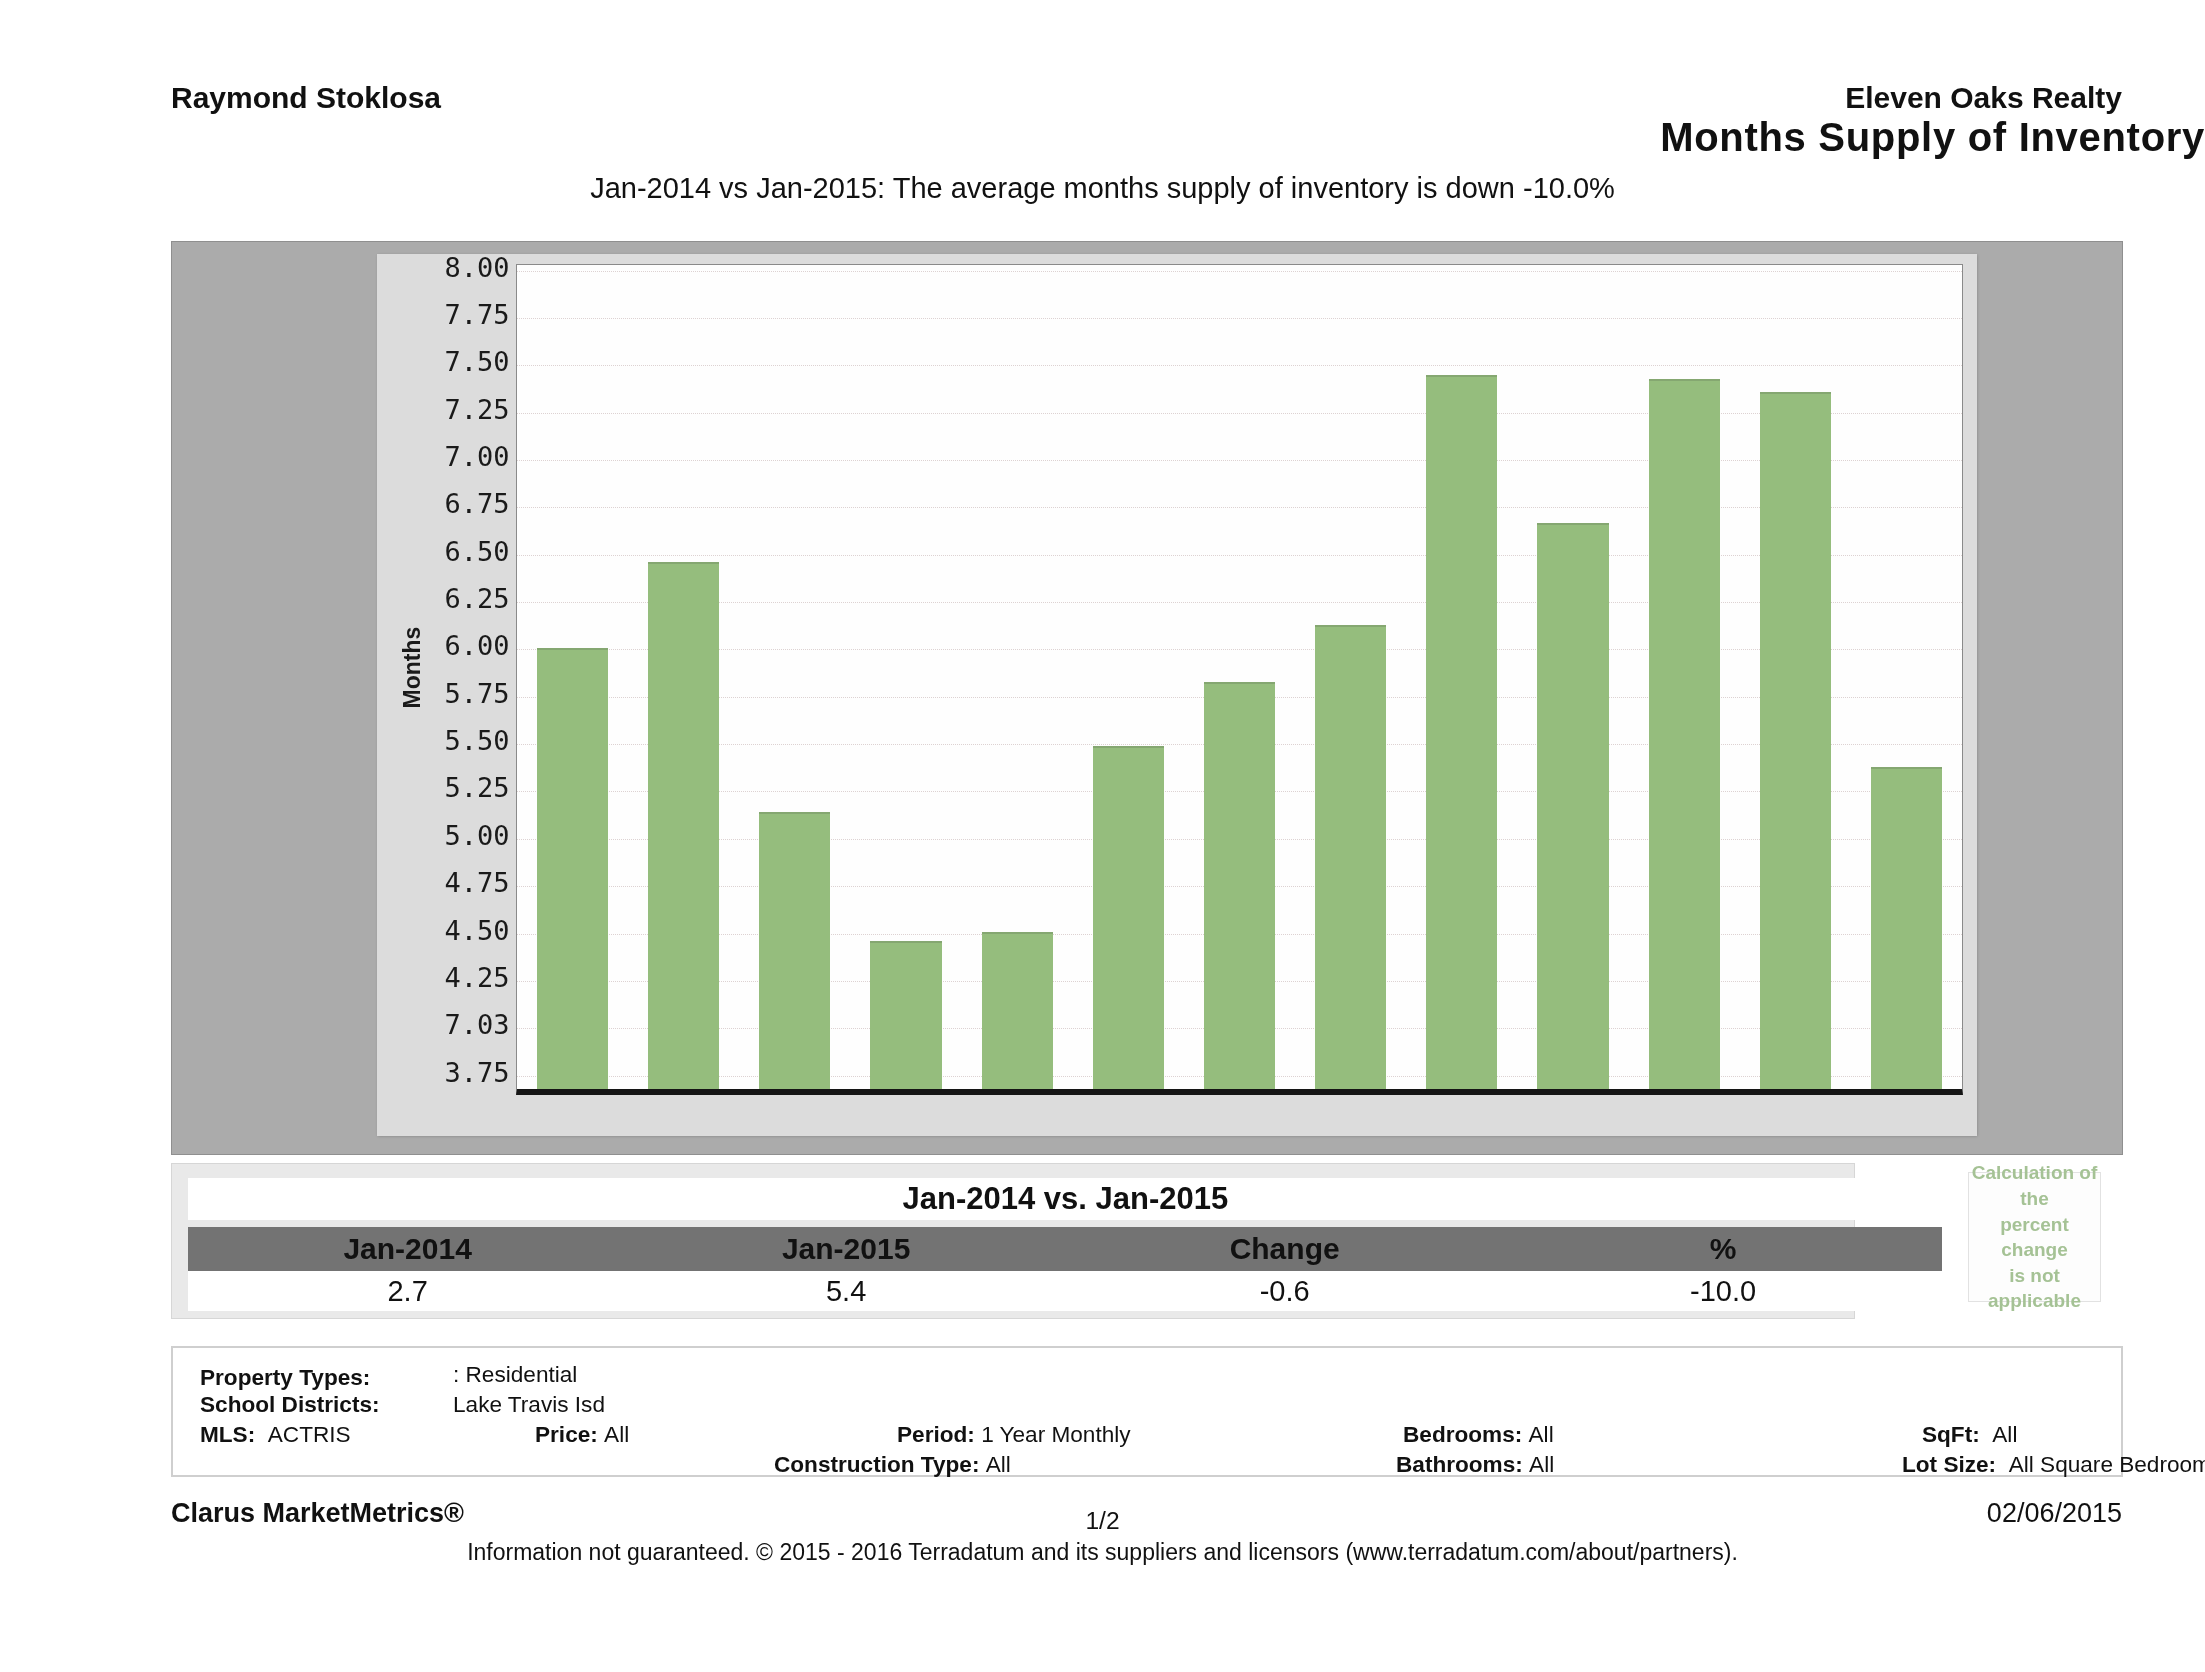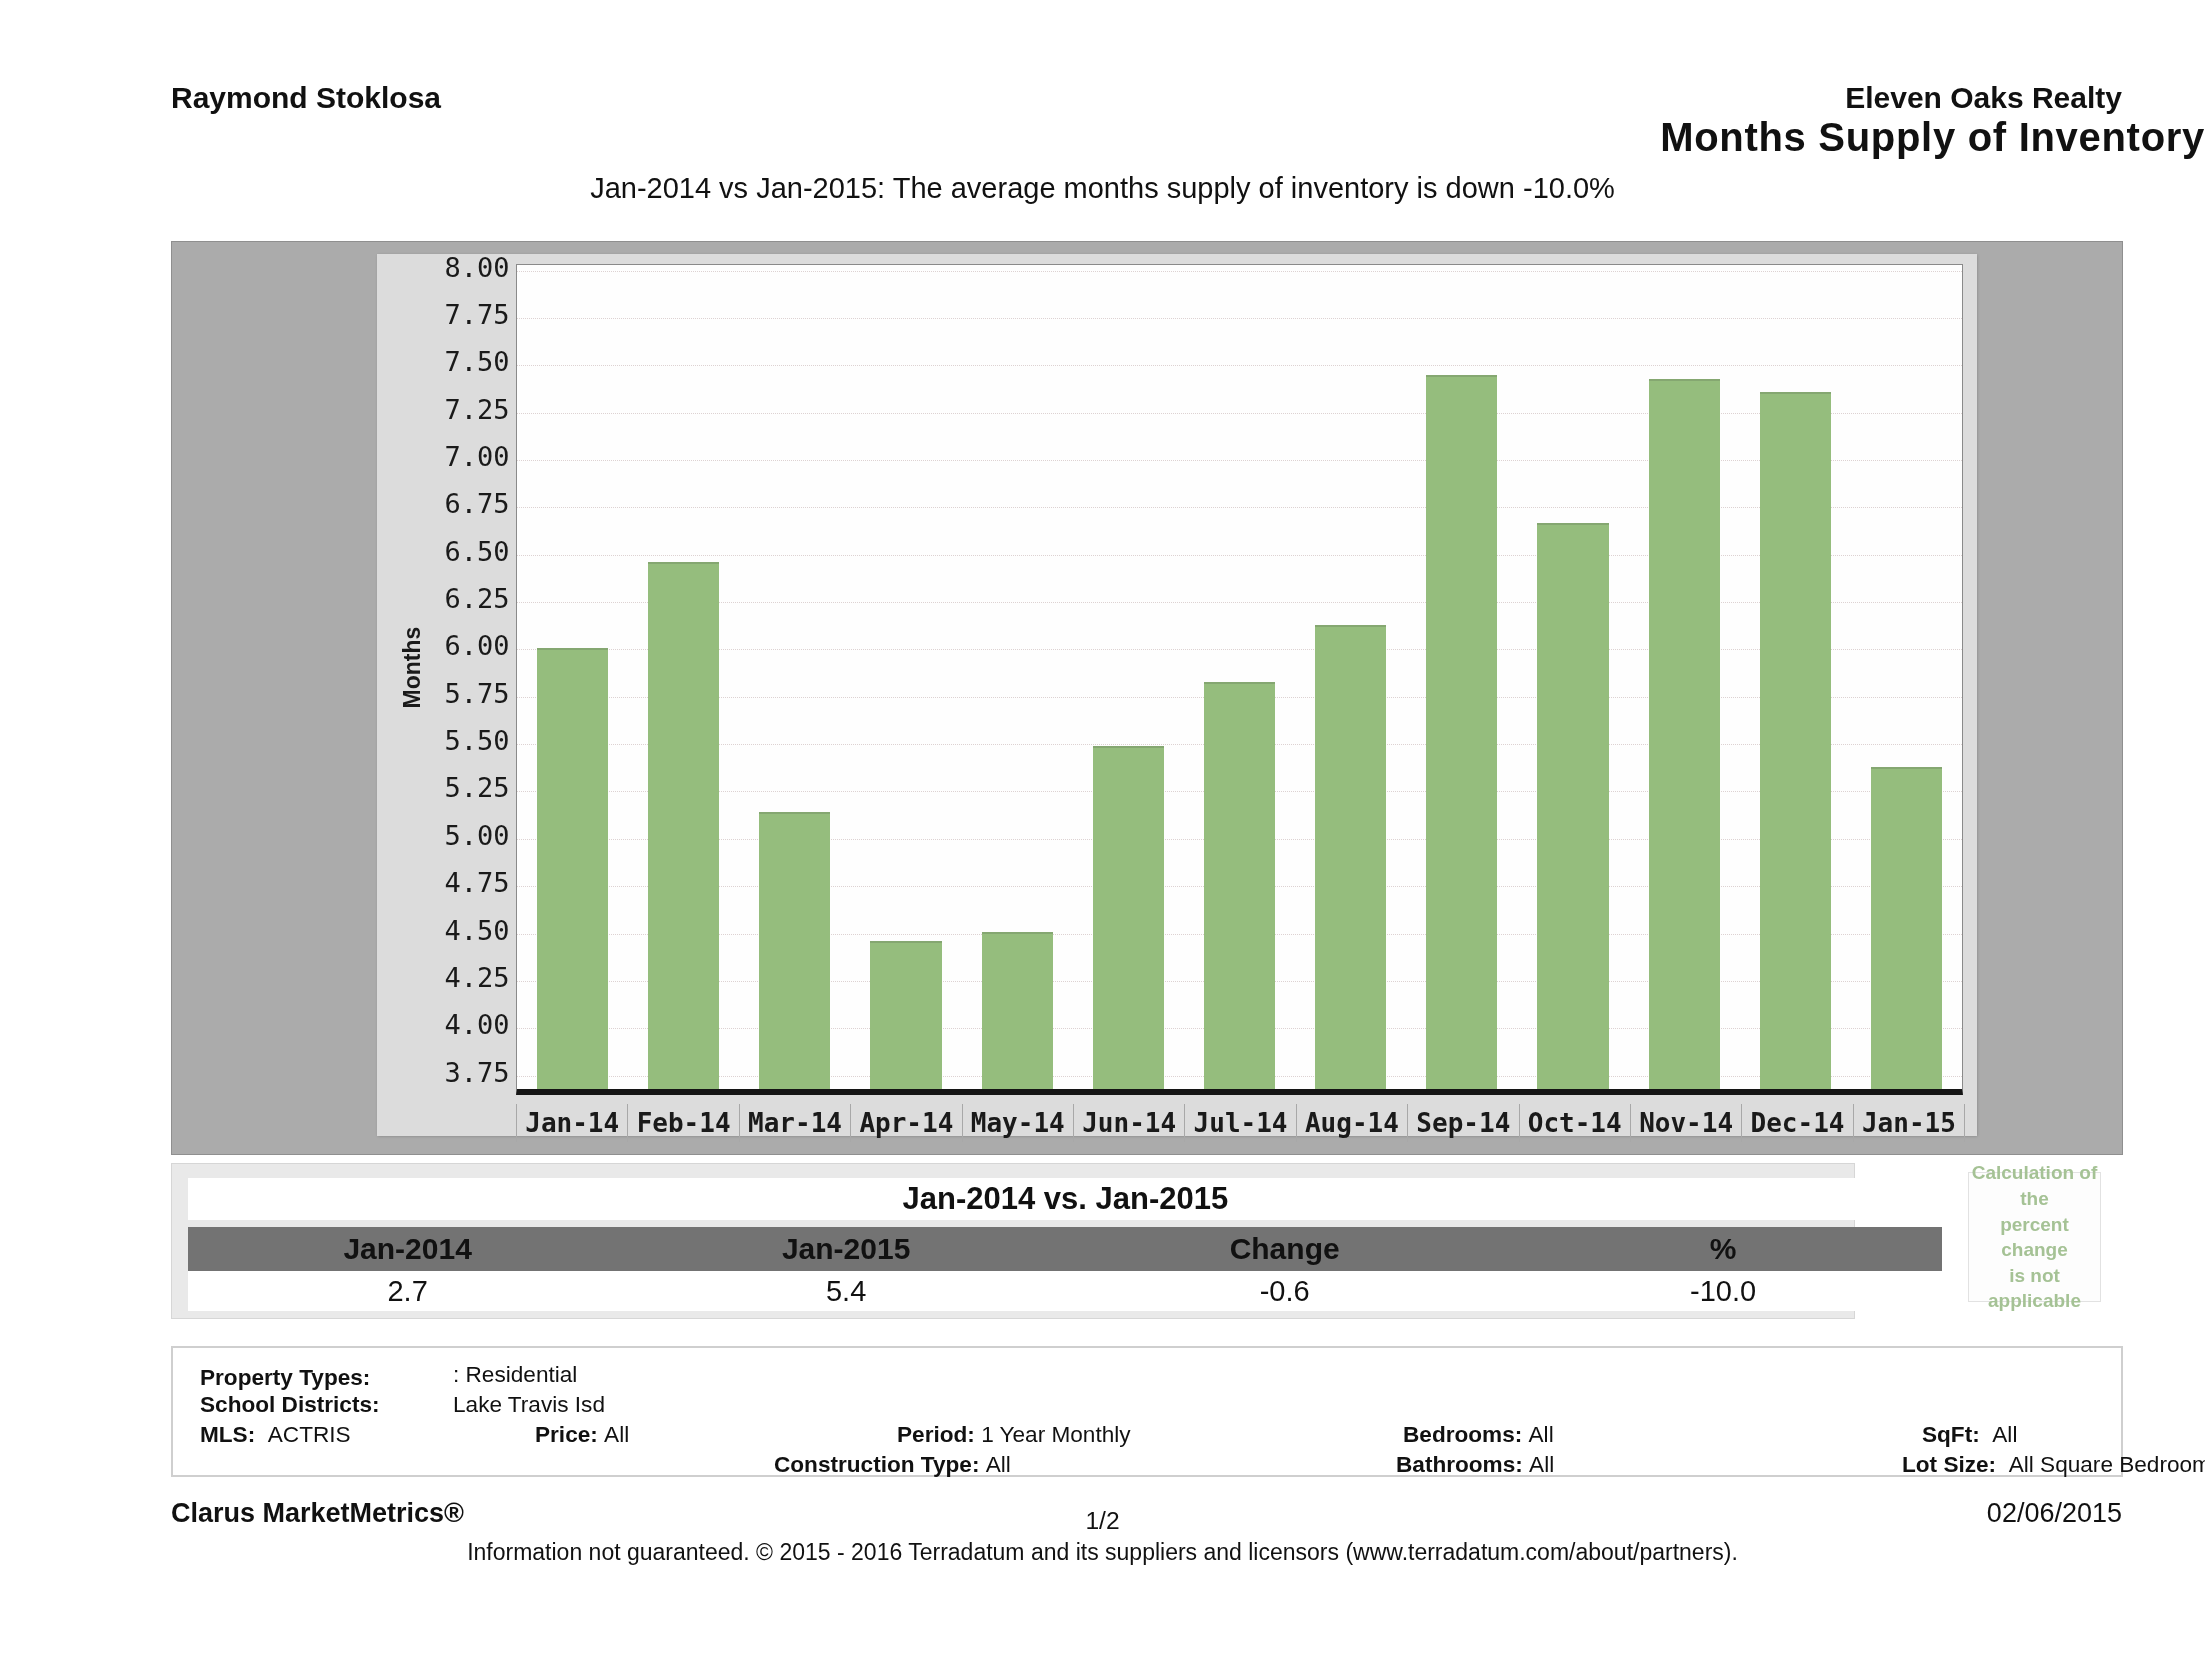--- a/index.html
+++ b/index.html
@@ -89,21 +89,21 @@
           <div class="ytick" style="top: calc(35.1724% - 18px);">6.50</div>
           <div class="ytick" style="top: calc(40.9195% - 18px);">6.25</div>
           <div class="ytick" style="top: calc(46.6667% - 18px);">6.00</div>
           <div class="ytick" style="top: calc(52.4138% - 18px);">5.75</div>
           <div class="ytick" style="top: calc(58.1609% - 18px);">5.50</div>
           <div class="ytick" style="top: calc(63.908% - 18px);">5.25</div>
           <div class="ytick" style="top: calc(69.6552% - 18px);">5.00</div>
           <div class="ytick" style="top: calc(75.4023% - 18px);">4.75</div>
           <div class="ytick" style="top: calc(81.1494% - 18px);">4.50</div>
           <div class="ytick" style="top: calc(86.8966% - 18px);">4.25</div>
-          <div class="ytick" style="top: calc(92.6437% - 18px);">4.00</div>
+          <div class="ytick" style="top: calc(92.6437% - 18px);">7.03</div>
           <div class="ytick" style="top: calc(98.3908% - 18px);">3.75</div>
         </div>
       <div id="plot">
         <div id="grid-layer">
             <div class="gridline" style="top: 0.689655%;"></div>
             <div class="gridline" style="top: 6.43678%;"></div>
             <div class="gridline" style="top: 12.1839%;"></div>
             <div class="gridline" style="top: 17.931%;"></div>
             <div class="gridline" style="top: 23.6782%;"></div>
             <div class="gridline" style="top: 29.4253%;"></div>
@@ -155,35 +155,20 @@
               <div class="bar" style="height: 86.2069%; background: rgb(149, 189, 125);"></div>
             </div>
             <div class="bar-slot">
               <div class="bar" style="height: 84.5977%; background: rgb(149, 189, 125);"></div>
             </div>
             <div class="bar-slot">
               <div class="bar" style="height: 39.0805%; background: rgb(149, 189, 125);"></div>
             </div>
           </div>
       </div>
-      <div id="xlabels">
-          <div class="xtick">Jan-14</div>
-          <div class="xtick">Feb-14</div>
-          <div class="xtick">Mar-14</div>
-          <div class="xtick">Apr-14</div>
-          <div class="xtick">May-14</div>
-          <div class="xtick">Jun-14</div>
-          <div class="xtick">Jul-14</div>
-          <div class="xtick">Aug-14</div>
-          <div class="xtick">Sep-14</div>
-          <div class="xtick">Oct-14</div>
-          <div class="xtick">Nov-14</div>
-          <div class="xtick">Dec-14</div>
-          <div class="xtick">Jan-15</div>
-        </div>
     </div>
   </div>
 
   <div id="cmp-table">
     <div class="cmp-title-row">Jan-2014 vs. Jan-2015</div>
     <div class="cmp-header-row">
       <div>Jan-2014</div>
       <div>Jan-2015</div>
       <div>Change</div>
       <div>%</div>

